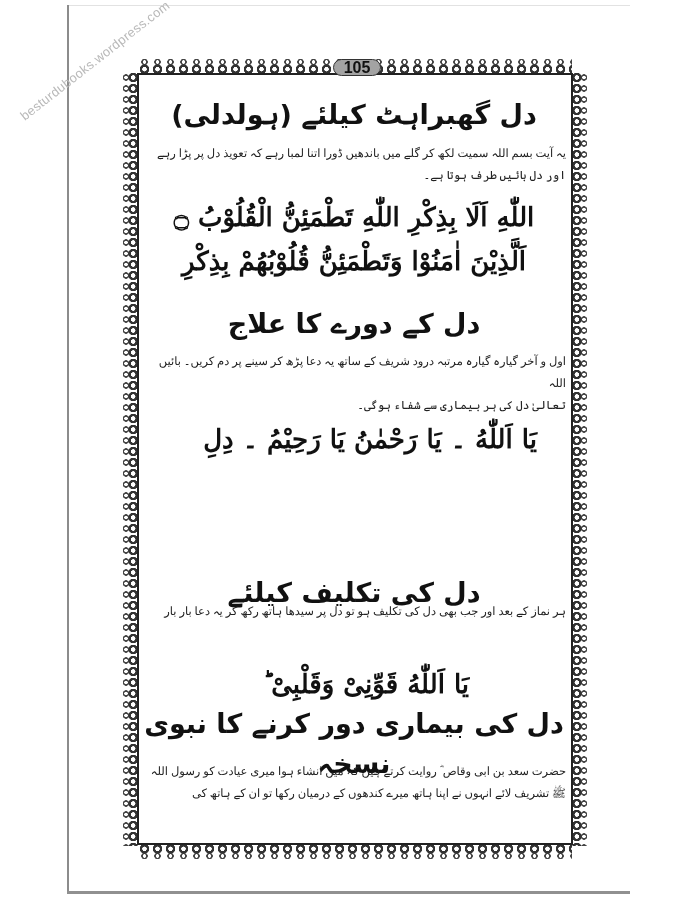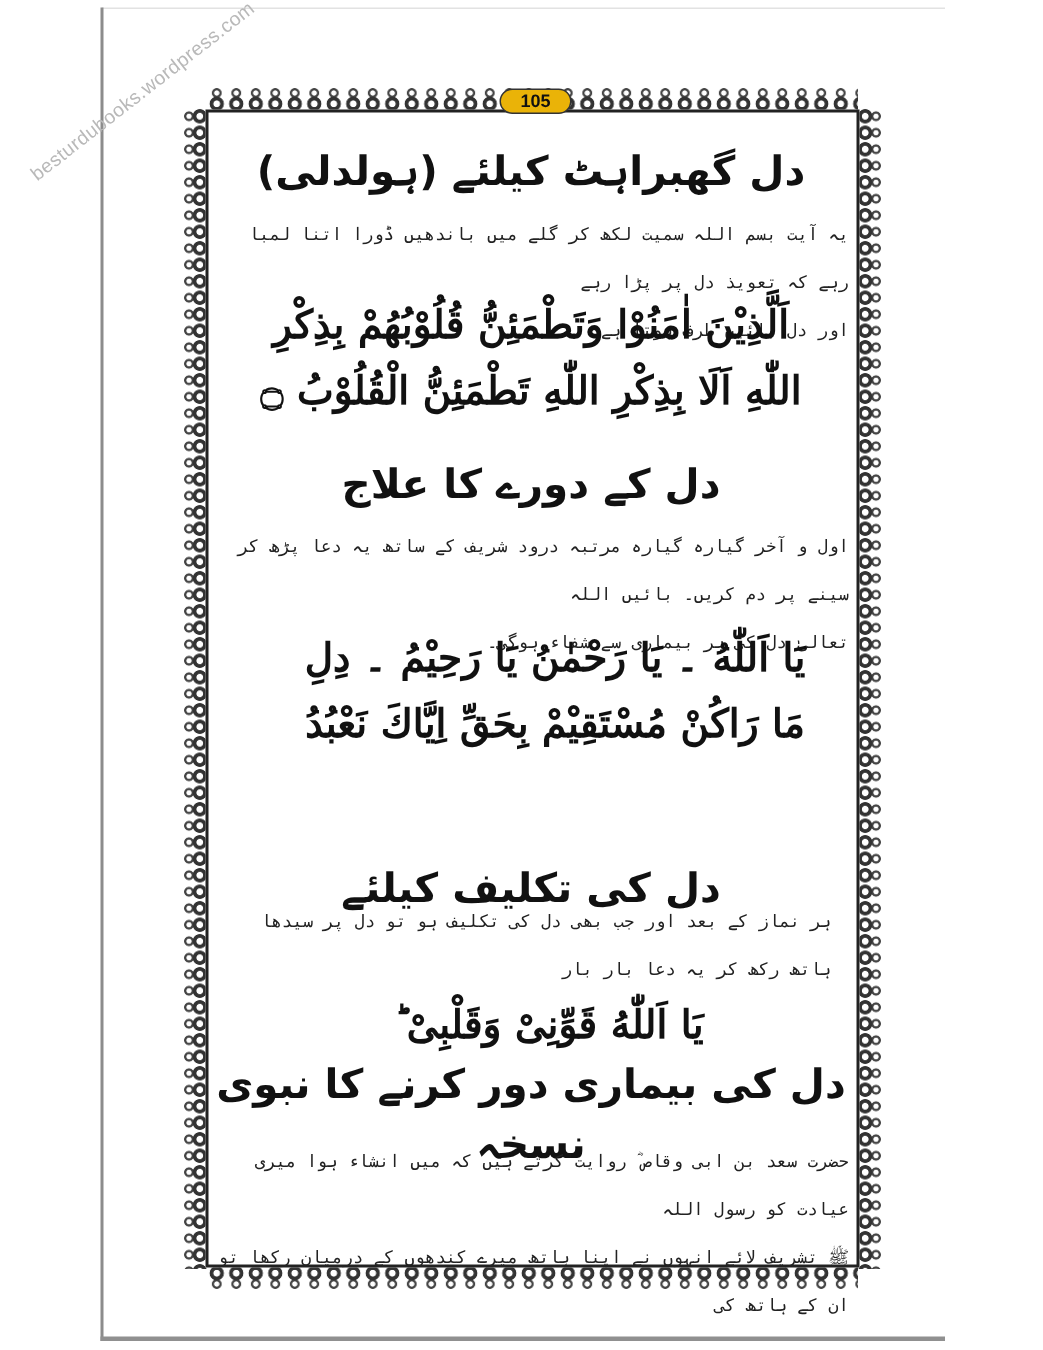--- a/index.html
+++ b/index.html
@@ -88,27 +88,27 @@
       position: absolute;
       left: 15px; top: 15px; right: 15px; bottom: 15px;
       border: 2px solid #222;
       background: #fff;
     }
 
     .page-number {
       position: absolute;
       left: 333px; top: 59px;
       width: 46px; height: 15px;
-      background: #eab308;
+      background: #a3a3a3;
       border: 1.5px solid #333;
       border-radius: 9px;
       text-align: center;
       font-family: "Liberation Sans", sans-serif;
       font-weight: bold;
-      font-size: 12px;
+      font-size: 16px;
       line-height: 15px;
       color: #111;
       z-index: 5;
     }
 
     .watermark {
       position: absolute;
       left: 22px; top: 110px;
       transform: rotate(-38deg);
       transform-origin: left center;
@@ -131,23 +131,23 @@
     .heading {
       font-family: "DejaVu Sans", sans-serif;
       font-weight: bold;
       text-align: center;
       font-size: 27px;
       line-height: 40px;
       color: #111;
       margin: 0;
     }
     .para {
-      font-family: Liberation Mono, monospace;
+      font-family: Liberation Serif, serif;
       font-size: 11.5px;
-      line-height: 32px;
+      line-height: 22px;
       color: #222;
       margin: 0;
       padding: 0 2px 0 4px;
     }
     .para .short-line {
       display: block;
       text-align: right;
     }
     .arabic {
       font-family: "DejaVu Serif", serif;
@@ -159,21 +159,21 @@
       margin: 0;
     }
 
     #h1 { position: absolute; top: 3px; left: 0; right: 0; }
     #p1 { position: absolute; top: 50px; left: 0; right: 0; }
     #a1 { position: absolute; top: 103px; left: 0; right: 0; }
     #h2 { position: absolute; top: 212px; left: 0; right: 0; }
     #p2 { position: absolute; top: 258px; left: 0; right: 0; }
     #a2 { position: absolute; top: 325px; left: 0; right: 0; padding-left: 32px; }
     #h3 { position: absolute; top: 465px; left: 0; right: 0; margin-top: 16px; }
-    #p3 { position: absolute; top: 508px; left: 0; right: 12px; }
+    #p3 { position: absolute; top: 508px; left: 0; right: 0; }
     #a3 { position: absolute; top: 570px; left: 0; right: 4px; margin-left: 28px; }
     #h4 { position: absolute; top: 612px; left: 0; right: 0; }
     #p4 { position: absolute; top: 668px; left: 0; right: 0; }
   </style>
 </head>
 <body>
 
 <div class="page-top-line"></div>
 <div class="page-left-line"></div>
 <div class="page-bottom-line"></div>
@@ -191,32 +191,31 @@
 <div class="watermark">besturdubooks.wordpress.com</div>
 
 <div class="content">
 
   <h2 id="h1" class="heading">دل گھبراہٹ کیلئے (ہولدلی)</h2>
   <p id="p1" class="para">
     <span class="short-line">یہ آیت بسم اللہ سمیت لکھ کر گلے میں باندھیں ڈورا اتنا لمبا رہے کہ تعویذ دل پر پڑا رہے</span>
     <span class="short-line">اور دل بائیں طرف ہوتا ہے۔</span>
   </p>
   <div id="a1" class="arabic">
+    <div>اللّٰهِ اَلَا بِذِكْرِ اللّٰهِ تَطْمَئِنُّ الْقُلُوْبُ ۝</div>
     <div>اَلَّذِیْنَ اٰمَنُوْا وَتَطْمَئِنُّ قُلُوْبُهُمْ بِذِكْرِ</div>
-    <div>اللّٰهِ اَلَا بِذِكْرِ اللّٰهِ تَطْمَئِنُّ الْقُلُوْبُ ۝</div>
   </div>
 
   <h2 id="h2" class="heading">دل کے دورے کا علاج</h2>
   <p id="p2" class="para">
     <span class="short-line">اول و آخر گیارہ گیارہ مرتبہ درود شریف کے ساتھ یہ دعا پڑھ کر سینے پر دم کریں۔ بائیں اللہ</span>
     <span class="short-line">تعالیٰ دل کی ہر بیماری سے شفاء ہوگی۔</span>
   </p>
   <div id="a2" class="arabic">
     <div>یَا اَللّٰهُ ۔ یَا رَحْمٰنُ یَا رَحِیْمُ ۔ دِلِ</div>
-    <div>مَا رَاكُنْ مُسْتَقِیْمْ بِحَقِّ اِیَّاكَ نَعْبُدُ</div>
   </div>
 
   <h2 id="h3" class="heading">دل کی تکلیف کیلئے</h2>
   <p id="p3" class="para">
     <span class="short-line">ہر نماز کے بعد اور جب بھی دل کی تکلیف ہو تو دل پر سیدھا ہاتھ رکھ کر یہ دعا بار بار</span>
   </p>
   <div id="a3" class="arabic">
     <div>یَا اَللّٰهُ قَوِّنِیْ وَقَلْبِیْ ؕ</div>
   </div>
 

